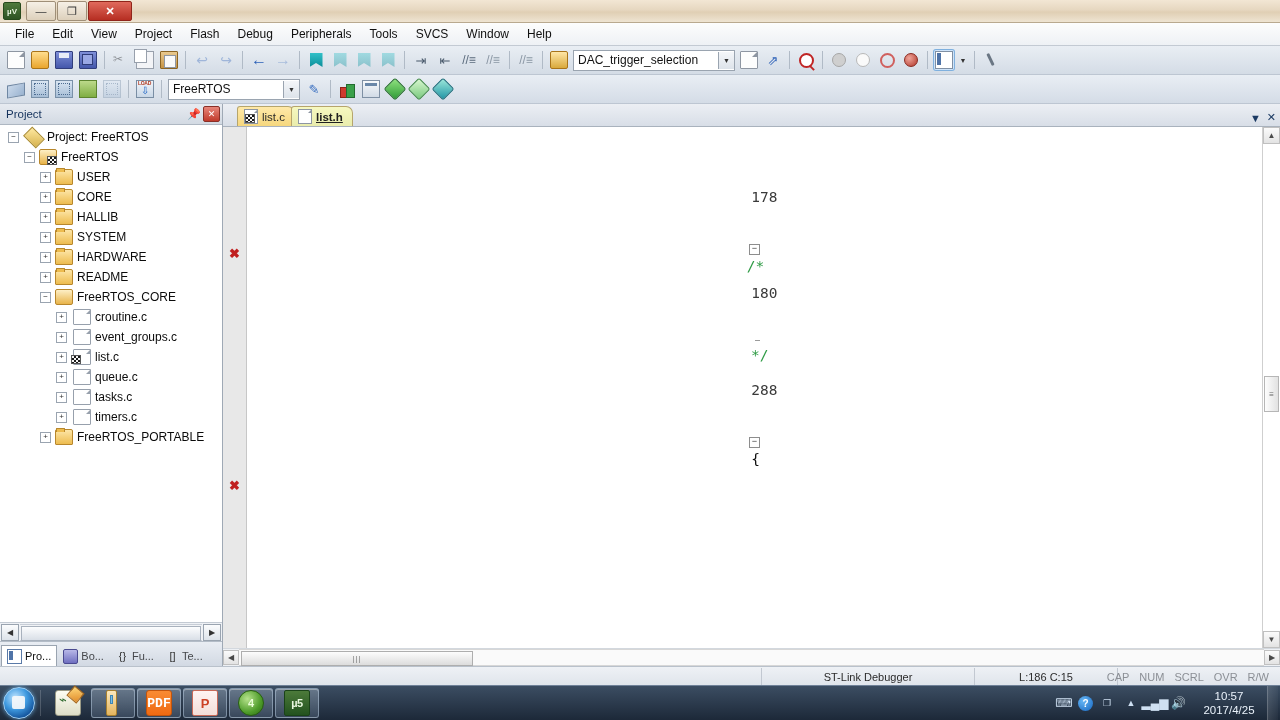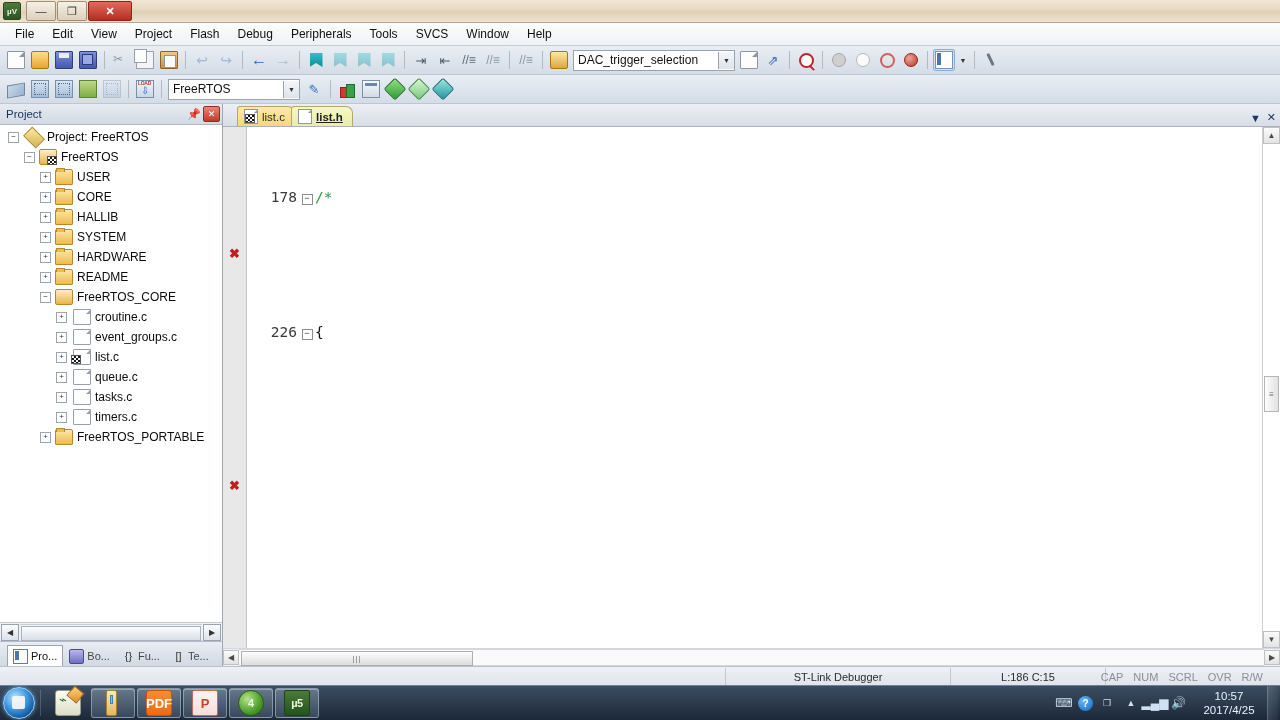--- a/index.html
+++ b/index.html
@@ -179,21 +179,21 @@
     height:18px;flex:0 0 18px;background:#eef1f5;border-top:1px solid #c3cad3;
     display:flex;align-items:center;
   }
   .sb-arrow{width:16px;height:15px;margin:0 1px;border:1px solid #9aa4b0;
     background:linear-gradient(to bottom,#fbfcfd,#dde3ea);
     display:flex;align-items:center;justify-content:center;font-size:8px;color:#333;}
   .sb-track{flex:1 1 auto;height:15px;background:#f1f3f6;border:1px solid #c7cdd6;border-left:0;border-right:0;}
   .sb-thumb{height:13px;margin:1px;background:linear-gradient(to bottom,#fcfdfe,#d9dfe7);border:1px solid #a8b1bd;}
   .proj-tabs{
     height:24px;flex:0 0 24px;background:linear-gradient(to bottom,#e9edf3,#d2d9e3);
-    border-top:1px solid #b3bcc7;display:flex;align-items:flex-end;padding-left:7px;
+    border-top:1px solid #b3bcc7;display:flex;align-items:flex-end;padding-left:1px;
   }
   .ptab{
     height:20px;padding:0 5px;display:flex;align-items:center;gap:3px;
     font-size:11px;color:#45474b;border:1px solid transparent;
     border-bottom:0;white-space:nowrap;
   }
   .ptab.active{background:#fff;border-color:#9aa4b0;color:#111;}
   .ptab .pti{width:13px;height:13px;position:relative;flex:0 0 13px;}
   .ptab .pti.pro{background:#fff;border:1px solid #5a7aa8;}
   .ptab .pti.pro:before{content:"";position:absolute;left:1px;top:1px;width:4px;height:9px;background:#4f74a8;}
@@ -233,21 +233,21 @@
     position:absolute;left:5px;width:13px;height:13px;color:#c01f1f;
     font-size:13px;font-weight:bold;line-height:13px;text-align:center;
     font-family:"Liberation Sans",sans-serif;
   }
   .code-wrap{flex:1 1 auto;position:relative;overflow:hidden;}
   .codearea{
     font-family:"DejaVu Sans Mono","Liberation Mono",monospace;
     font-size:14.5px;line-height:19.3px;
     white-space:pre;position:absolute;left:0;top:3px;width:100%;
   }
-  .cline{height:19.3px;display:flex;align-items:center;position:relative;}
+  .cline{height:19.3px;display:flex;align-items:center;position:relative;flex-direction:column;}
   .lnum{
     width:50px;flex:0 0 50px;text-align:right;padding-right:4px;
     color:#3a3a3a;font-size:14.5px;
   }
   .fold{
     width:12px;flex:0 0 12px;text-align:center;color:#555;font-size:10px;
     font-family:"Liberation Sans",sans-serif;position:relative;
   }
   .foldbox{
     display:inline-block;width:9px;height:9px;border:1px solid #8d8d8d;background:#fff;
@@ -292,21 +292,21 @@
     background:linear-gradient(to bottom,#fdfdfd,#dcdcdc);border:1px solid #aeaeae;
     display:flex;align-items:center;justify-content:center;font-size:8px;color:#7a7a7a;letter-spacing:1px;
   }
 
   
   .statusbar{
     flex:0 0 19px;height:19px;background:linear-gradient(to bottom,#eef1f5,#dfe4eb);
     border-top:1px solid #b9c1cb;display:flex;align-items:center;
     font-size:11px;color:#2b2b2b;
   }
-  .sfield{height:17px;display:flex;align-items:center;padding:0 12px;}
+  .sfield{height:17px;display:flex;align-items:center;padding:0 6px;}
   .sfield.sep{border-left:1px solid #c2c8d1;}
   .sgrow{flex:1 1 auto;}
   .sflag{padding:0 5px;color:#8b8f95;font-size:11px;}
 
   
   .taskbar{
     position:absolute;left:0;bottom:0;width:1280px;height:34px;
     background:linear-gradient(to bottom,rgba(60,78,99,.97),rgba(28,40,56,.99));
     border-top:1px solid #6f8198;display:flex;align-items:center;
   }
@@ -337,21 +337,21 @@
     box-shadow:inset 0 1px 0 rgba(255,255,255,.35);
   }
   .tbico{width:24px;height:24px;position:relative;border-radius:3px;}
   .tbico.np{background:linear-gradient(to bottom,#fdfdf2,#ddddc8);border:1px solid #9a9a86;}
   .tbico.np:before{content:"⌁";position:absolute;left:3px;top:1px;color:#2f6a2f;font-size:13px;}
   .tbico.np:after{content:"";position:absolute;right:-2px;top:-3px;width:11px;height:11px;
      background:linear-gradient(135deg,#ffd778,#e08b2a);transform:rotate(40deg);border:1px solid #a6671c;}
   .tbico.exp{background:linear-gradient(to bottom,#fbe8bd,#e4b55e);border:1px solid #a8802e;border-radius:2px;}
   .tbico.exp:before{content:"";position:absolute;left:3px;top:4px;right:3px;height:7px;background:#7bc0e8;border:1px solid #3e86b5;}
   .tbico.pdf{background:linear-gradient(to bottom,#f98b33,#ef6a12);border:1px solid #c2540c;border-radius:3px;color:#fff;
-     font-size:13px;font-weight:bold;display:flex;align-items:center;justify-content:center;font-family:Liberation Sans, sans-serif;}
+     font-size:13px;font-weight:bold;display:flex;align-items:center;justify-content:center;font-family:Liberation Mono, monospace;}
   .tbico.ppt{background:linear-gradient(to bottom,#fff4f2,#f3ded9);border:1px solid #c96a58;border-radius:2px;
      color:#cc4125;font-size:13px;font-weight:bold;display:flex;align-items:center;justify-content:center;}
   .tbico.q4{background:radial-gradient(circle at 35% 33%,#b6e38c,#4e9c2a 60%,#2e6a18);border:1px solid #27600f;border-radius:50%;
      color:#eaffd8;font-size:11px;font-weight:bold;display:flex;align-items:center;justify-content:center;}
   .tbico.uv{background:linear-gradient(to bottom,#4c7a3a,#23521f);border:1px solid #1a4318;border-radius:2px;
      color:#e8f6de;font-size:11px;font-weight:bold;display:flex;align-items:center;justify-content:center;
      letter-spacing:-.5px;}
   .tray{margin-left:auto;display:flex;align-items:center;height:34px;padding-right:2px;}
   .tray-ic{width:20px;height:20px;margin:0 2px;display:flex;align-items:center;justify-content:center;color:#cfe0f2;font-size:12px;}
   .tray-ic.help{background:radial-gradient(circle at 35% 32%,#67b7f5,#1565c0);border-radius:50%;width:15px;height:15px;color:#fff;font-size:10px;font-weight:bold;}
@@ -699,23 +699,24 @@
           <div class="bp-gutter">
             <div class="bpmark" style="top:120px">✖</div>
             <div class="bpmark" style="top:352px">✖</div>
           </div>
           <div class="code-wrap">
             <div class="codearea">
 
               <div class="cline"><span class="lnum">178</span><span class="fold"><span class="foldbox">−</span></span><span class="ctext"><span class="cm">/*</span></span></div>
 
 
-
-
-              <div class="cline"><span class="lnum">226</span><span class="fold"><span class="foldbox">−</span></span><span class="ctext"><span class="pl">{</span></span></div>
+              <div class="cline"><span class="lnum">180</span><span class="fold"><span class="foldend"></span></span><span class="ctext"><span class="cm"> */</span></span></div>
+
+
+              <div class="cline"><span class="lnum">288</span><span class="fold"><span class="foldbox">−</span></span><span class="ctext"><span class="pl">{</span></span></div>
 
 
               
 
               
 
               
 
               
 

